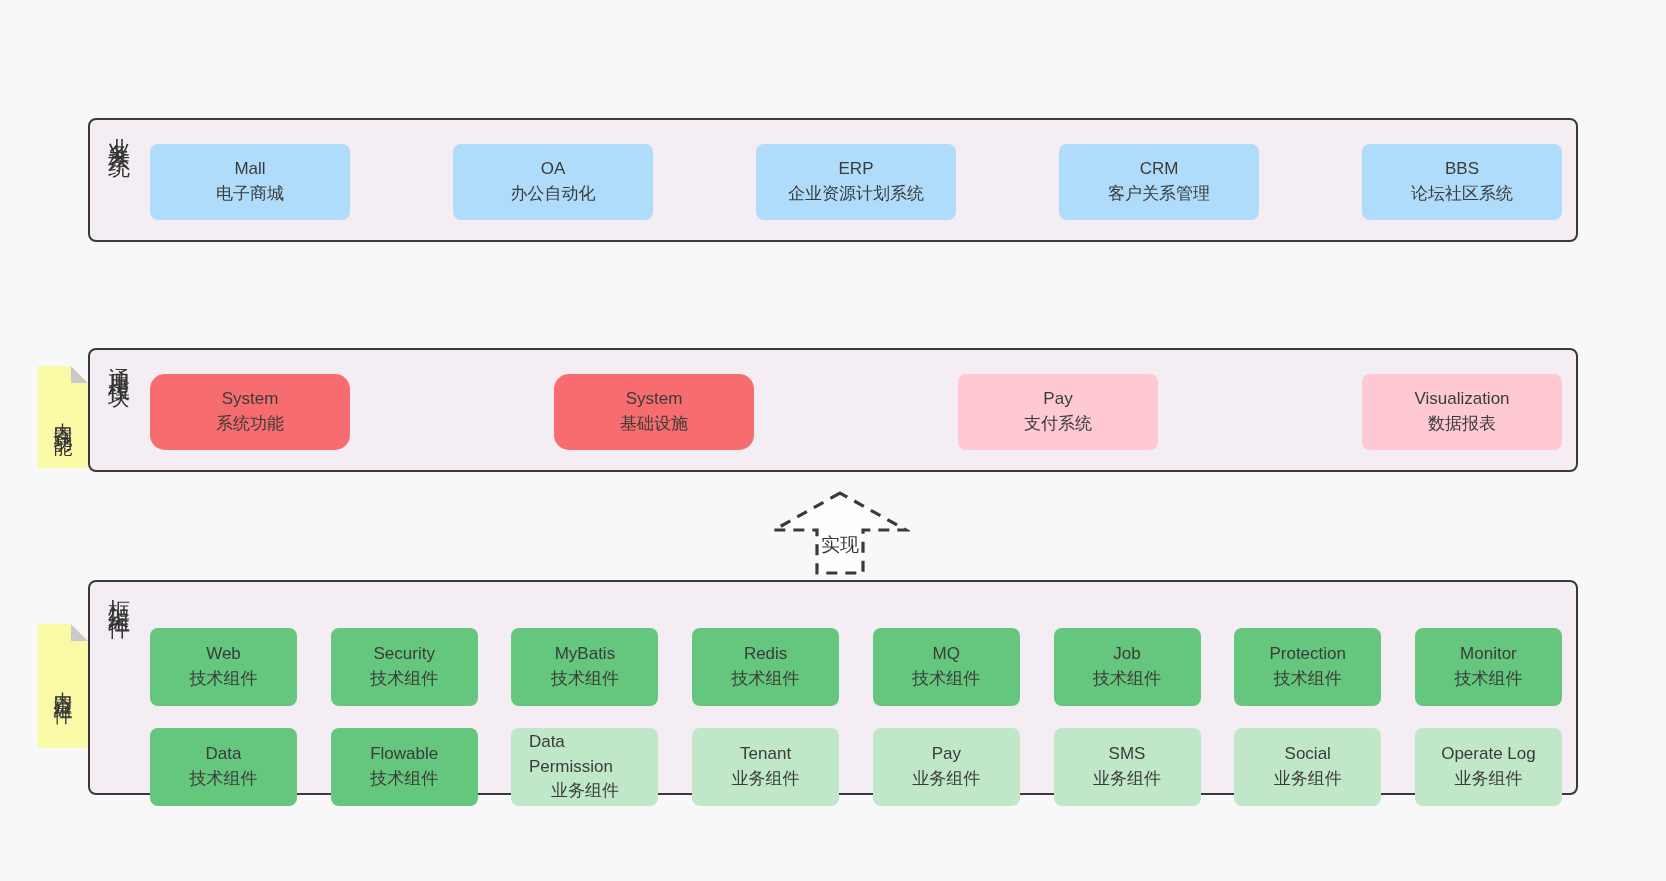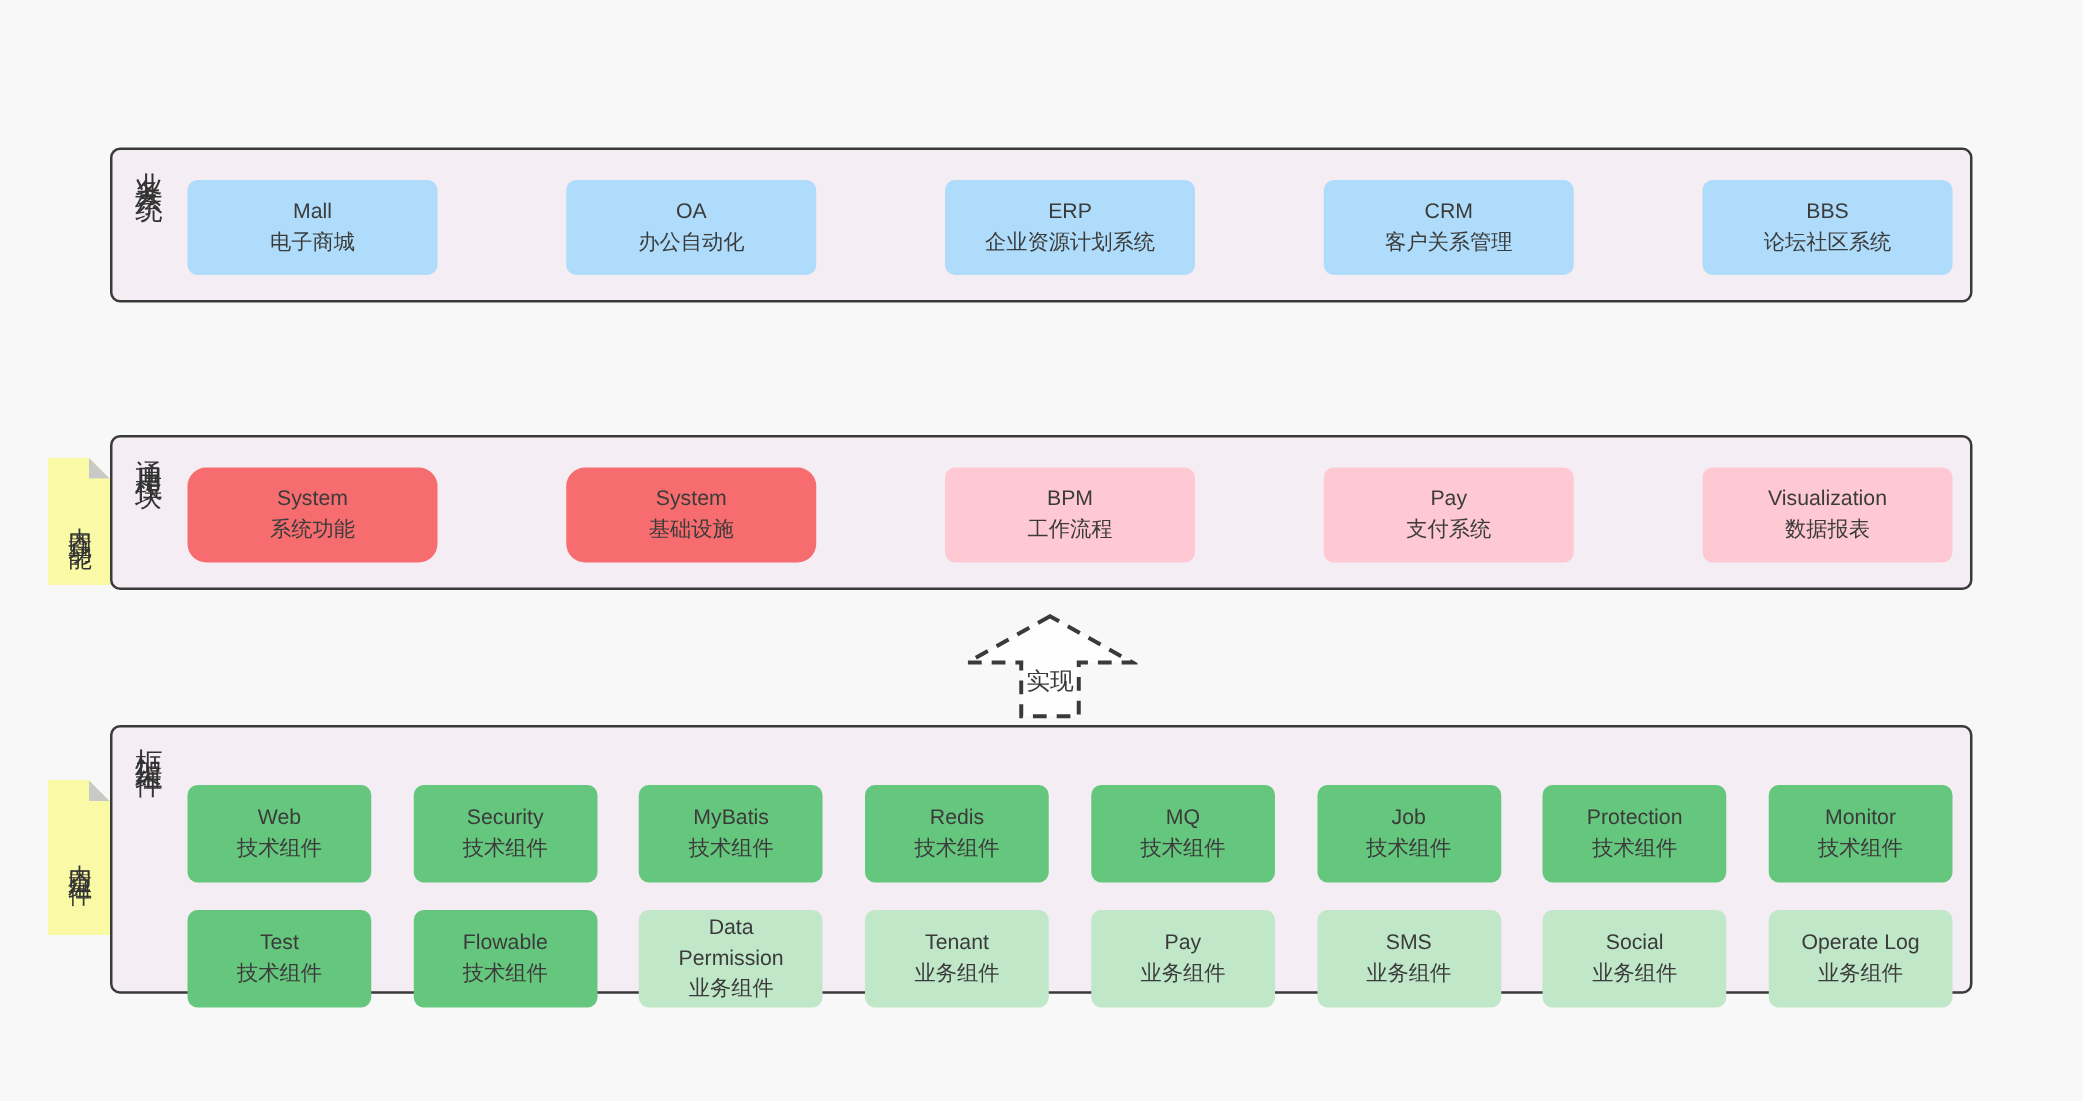--- a/index.html
+++ b/index.html
@@ -40,21 +40,20 @@
     position: absolute;
     left: 60px; right: 14px;
     display: flex;
     justify-content: space-between;
   }
   .box {
     display: flex;
     flex-direction: column;
     align-items: center;
     justify-content: center;
-    text-align: center;
     border-radius: 8px;
     font-size: 17px;
     line-height: 1.45;
     color: #3b3b3b;
   }
   .row-6 .box { width: 200px; height: 76px; }
   .row-8 .box { width: 147px; height: 78px; margin-top: 28px; }
   .row-8 .box-title { max-width: 112px; }
 
   .box.blue       { background: var(--c-blue, #aedcfa); }
@@ -146,24 +145,20 @@
     <div class="row row-6" style="top:24px">
       <div class="box red">
         <div class="box-title">System</div>
         <div class="box-sub">系统功能</div>
       </div>
       <div class="box red">
         <div class="box-title">System</div>
         <div class="box-sub">基础设施</div>
       </div>
       <div class="box pink">
-        <div class="box-title">BPM</div>
-        <div class="box-sub">工作流程</div>
-      </div>
-      <div class="box pink">
         <div class="box-title">Pay</div>
         <div class="box-sub">支付系统</div>
       </div>
       <div class="box pink">
         <div class="box-title">Visualization</div>
         <div class="box-sub">数据报表</div>
       </div>
     </div>
   </section>
 
@@ -212,21 +207,21 @@
         <div class="box-sub">技术组件</div>
       </div>
       <div class="box green">
         <div class="box-title">Monitor</div>
         <div class="box-sub">技术组件</div>
       </div>
     </div>
 
     <div class="row row-8" style="top:118px">
       <div class="box green">
-        <div class="box-title">Test</div>
+        <div class="box-title">Data</div>
         <div class="box-sub">技术组件</div>
       </div>
       <div class="box green">
         <div class="box-title">Flowable</div>
         <div class="box-sub">技术组件</div>
       </div>
       <div class="box lightgreen">
         <div class="box-title">Data Permission</div>
         <div class="box-sub">业务组件</div>
       </div>

